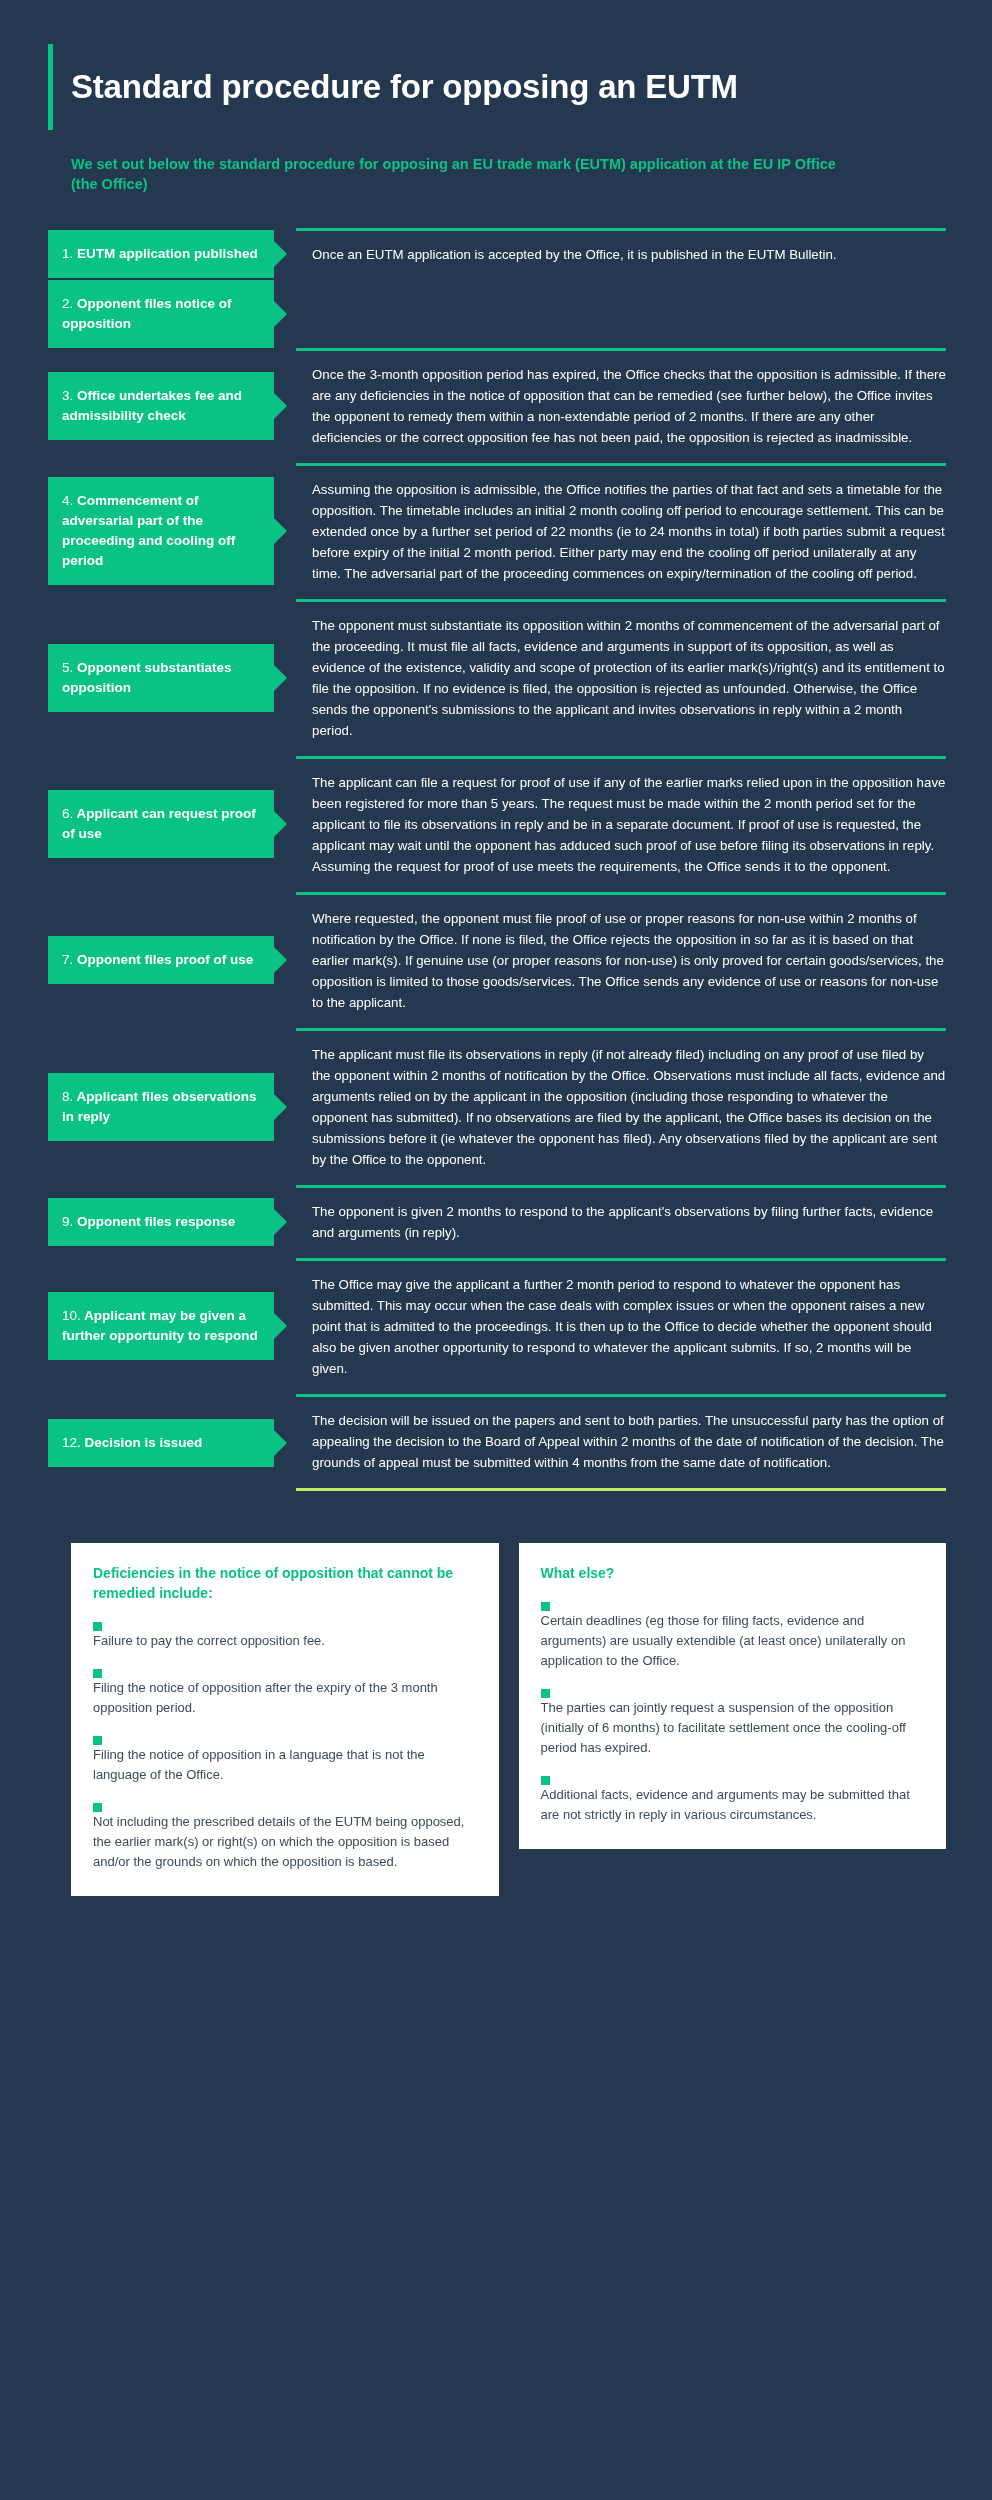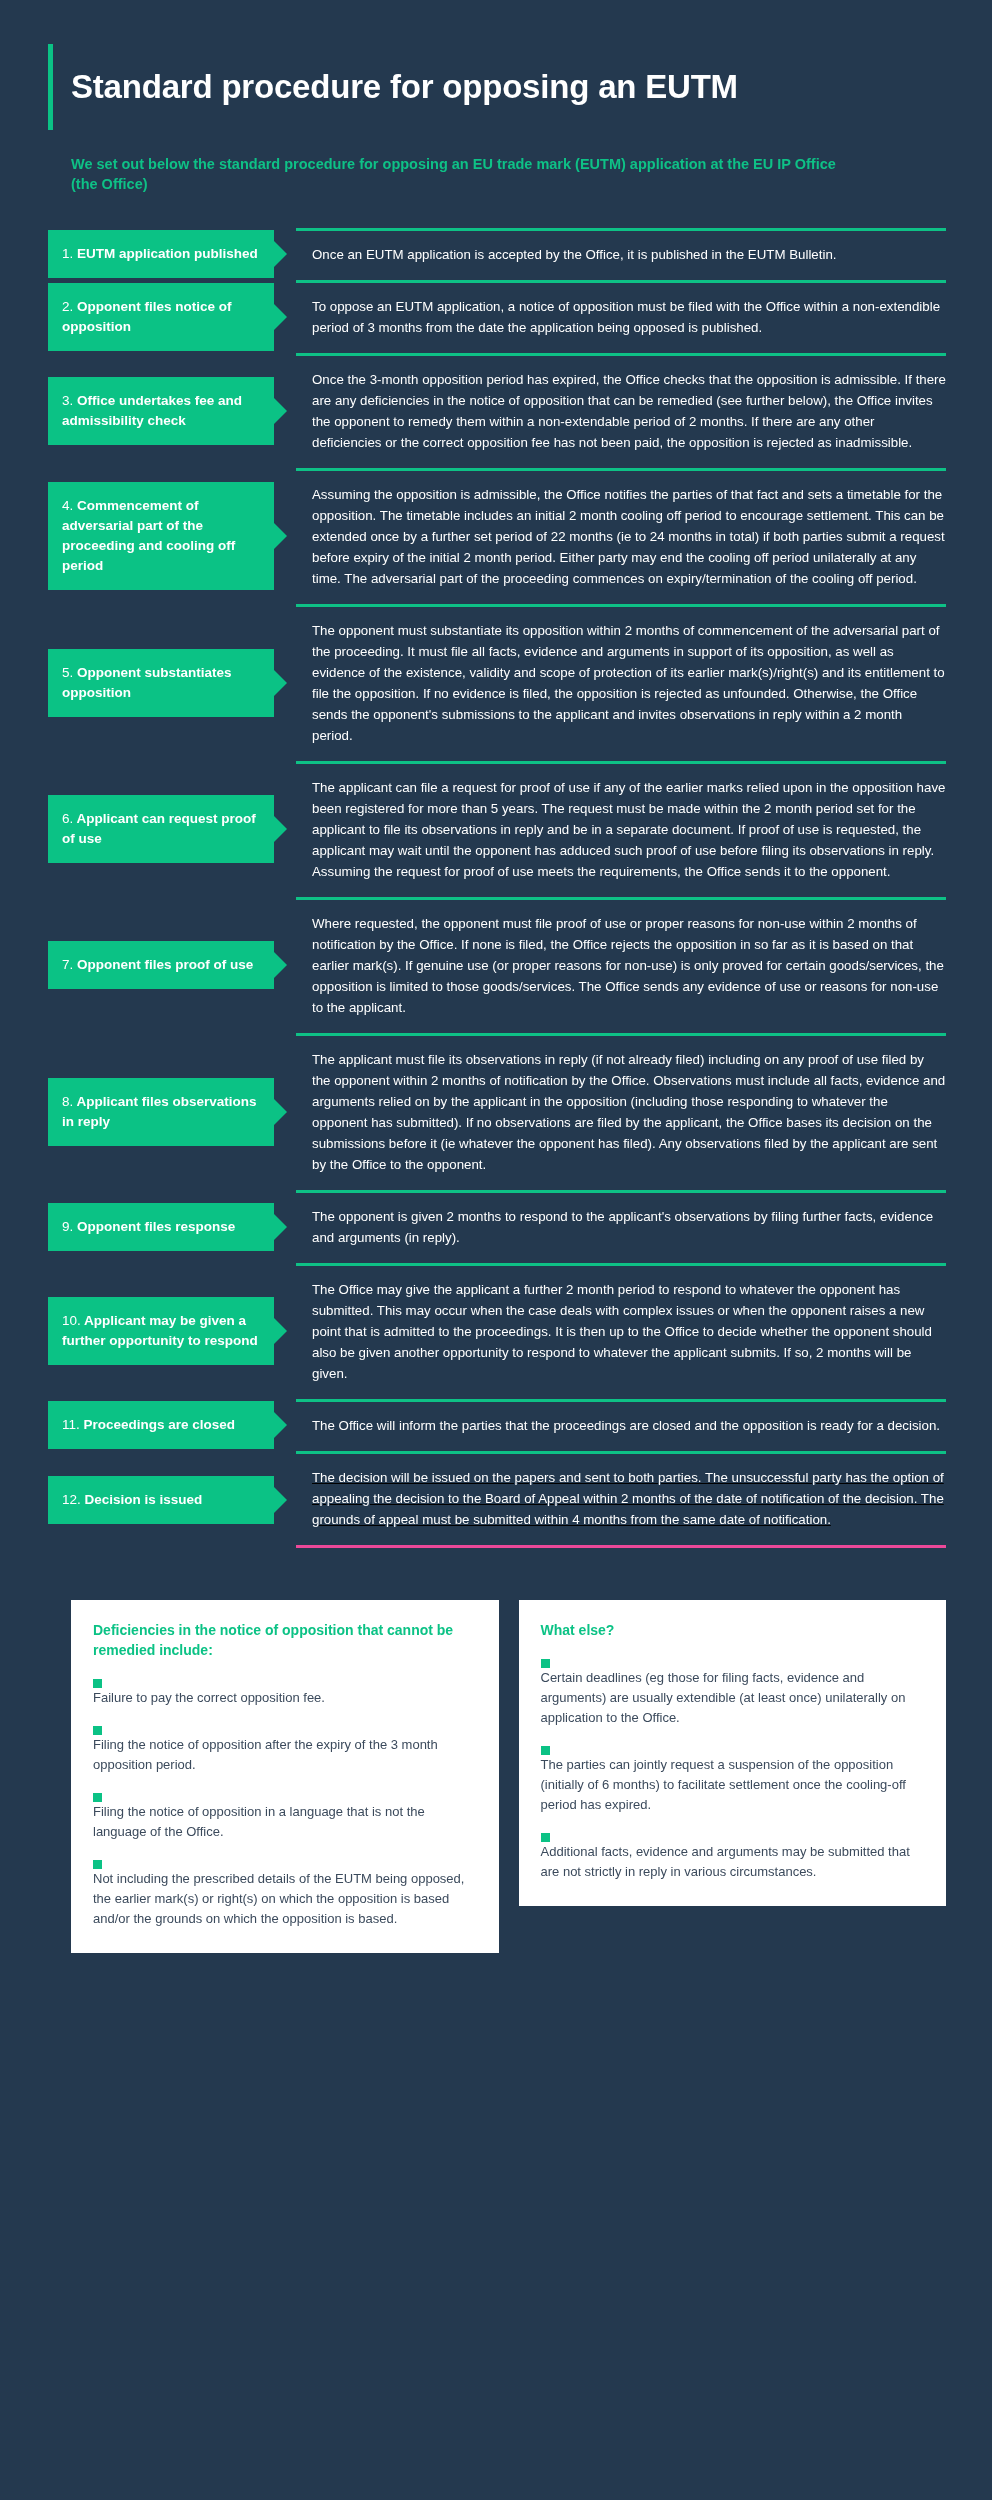--- a/index.html
+++ b/index.html
@@ -98,22 +98,21 @@
     border-bottom: 13px solid transparent;
     border-left: 13px solid #0bc285;
   }
   .step-desc-col {
     flex: 1 1 auto;
     border-top: 3px solid #0ec186;
     padding: 13px 0 15px 16px;
     min-width: 0;
   }
   .step:last-child .step-desc-col {
-    border-bottom: 3px solid #ec4899;
-    text-decoration: underline;
+    border-bottom: 3px solid #bef264;
   }
   .step-desc {
     color: #ffffff;
     font-size: 13.3px;
     line-height: 21px;
   }
 
   
   .cards {
     display: flex;
@@ -180,23 +179,20 @@
           <div class="step-label"><span class="num">1.</span><span> EUTM application published</span><span class="arrow"></span></div>
         </div>
         <div class="step-desc-col">
           <div class="step-desc">Once an EUTM application is accepted by the Office, it is published in the EUTM Bulletin.</div>
         </div>
       </div>
       <div class="step">
         <div class="step-label-col">
           <div class="step-label"><span class="num">2.</span><span> Opponent files notice of opposition</span><span class="arrow"></span></div>
         </div>
-        <div class="step-desc-col">
-          <div class="step-desc">To oppose an EUTM application, a notice of opposition must be filed with the Office within a non-extendible period of 3 months from the date the application being opposed is published.</div>
-        </div>
       </div>
       <div class="step">
         <div class="step-label-col">
           <div class="step-label"><span class="num">3.</span><span> Office undertakes fee and admissibility check</span><span class="arrow"></span></div>
         </div>
         <div class="step-desc-col">
           <div class="step-desc">Once the 3-month opposition period has expired, the Office checks that the opposition is admissible. If there are any deficiencies in the notice of opposition that can be remedied (see further below), the Office invites the opponent to remedy them within a non-extendable period of 2 months. If there are any other deficiencies or the correct opposition fee has not been paid, the opposition is rejected as inadmissible.</div>
         </div>
       </div>
       <div class="step">
@@ -246,28 +242,20 @@
         <div class="step-desc-col">
           <div class="step-desc">The opponent is given 2 months to respond to the applicant's observations by filing further facts, evidence and arguments (in reply).</div>
         </div>
       </div>
       <div class="step">
         <div class="step-label-col">
           <div class="step-label"><span class="num">10.</span><span> Applicant may be given a further opportunity to respond</span><span class="arrow"></span></div>
         </div>
         <div class="step-desc-col">
           <div class="step-desc">The Office may give the applicant a further 2 month period to respond to whatever the opponent has submitted. This may occur when the case deals with complex issues or when the opponent raises a new point that is admitted to the proceedings. It is then up to the Office to decide whether the opponent should also be given another opportunity to respond to whatever the applicant submits. If so, 2 months will be given.</div>
-        </div>
-      </div>
-      <div class="step">
-        <div class="step-label-col">
-          <div class="step-label"><span class="num">11.</span><span> Proceedings are closed</span><span class="arrow"></span></div>
-        </div>
-        <div class="step-desc-col">
-          <div class="step-desc">The Office will inform the parties that the proceedings are closed and the opposition is ready for a decision.</div>
         </div>
       </div>
       <div class="step">
         <div class="step-label-col">
           <div class="step-label"><span class="num">12.</span><span> Decision is issued</span><span class="arrow"></span></div>
         </div>
         <div class="step-desc-col">
           <div class="step-desc">The decision will be issued on the papers and sent to both parties. The unsuccessful party has the option of appealing the decision to the Board of Appeal within 2 months of the date of notification of the decision. The grounds of appeal must be submitted within 4 months from the same date of notification.</div>
         </div>
       </div>

